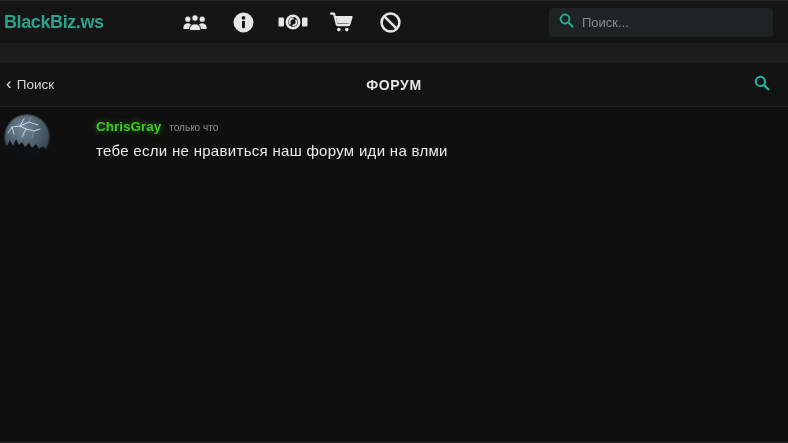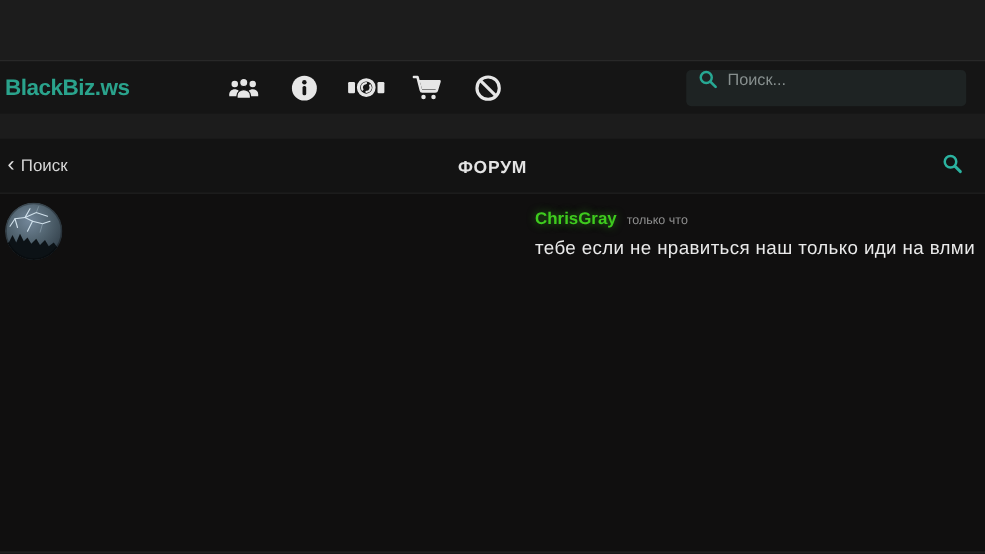--- a/index.html
+++ b/index.html
@@ -4,36 +4,36 @@
 <style>
   * { margin:0; padding:0; box-sizing:border-box; }
   html,body { width:788px; height:443px; overflow:hidden; }
   body { font-family:"Liberation Sans", sans-serif; background:var(--band-bg,#1c1c1c); }
   .page { position:relative; width:788px; height:443px; display:flex; flex-direction:column; overflow:hidden; }
 
   
   .header {
     height:43px; flex:0 0 43px; background:var(--header-bg,#151515);
     border-top:1px solid #282828;
-    display:flex; align-items:center; padding:0 15px 0 4px;margin-top:48px;
+    display:flex; align-items:center; padding:0 15px 0 4px;
   }
   .logo {
     color:var(--accent-teal,#2aa38c); font-size:18px; font-weight:bold;
     letter-spacing:-0.4px; cursor:pointer; white-space:nowrap;
   }
   .icon-nav { display:flex; margin-left:72px; gap:11px; }
   .icon-btn {
     width:38px; height:30px; background:none; border:none; cursor:pointer;
     display:flex; align-items:center; justify-content:center;
   }
   .icon-btn svg { display:block; }
 
   .searchbox {
     margin-left:auto; width:224px; height:29px; background:var(--search-box-bg,#1e2323);
-    border-radius:4px; display:flex; align-items:flex-start; padding:0 10px; gap:8px; cursor:text;
+    border-radius:4px; display:flex; align-items:center; padding:0 10px; gap:8px; cursor:text;
   }
   .searchbox input {
     flex:1; background:transparent; border:none; outline:none;
     color:#cfd4d3; font-size:13px; font-family:"Liberation Sans", sans-serif; min-width:0;
   }
   .searchbox input::placeholder { color:#878f8e; opacity:1; }
 
   
   .band { height:20px; flex:0 0 20px; background:var(--band-bg,#1c1c1c); }
 
@@ -50,21 +50,21 @@
   .chev { font-size:17px; line-height:12px; color:#e2e2e2; transform:translateY(-1px); }
   .title {
     position:absolute; left:0; right:0; text-align:center;
     color:#e4e4e4; font-size:14px; font-weight:bold; letter-spacing:0.6px;
   }
   .nav-search { margin-left:auto; background:none; border:none; cursor:pointer; z-index:1;
     display:flex; align-items:center; }
 
   
   .content { flex:1 1 auto; background:var(--content-bg,#100f0f); padding:7px 8px 0 4px; }
-  .post { display:flex; gap:18px;justify-content:space-between; }
+  .post { display:flex; gap:46px; }
   .avatar { width:46px; height:46px; border-radius:50%; overflow:hidden; flex:0 0 46px; cursor:pointer; }
   .post-meta { margin-top:5px; display:flex; align-items:baseline; }
   .author {
     color:var(--username-green,#3ecb1e); font-size:13.5px; font-weight:bold; cursor:pointer;
     text-decoration:none; text-shadow:0 0 7px rgba(62,203,30,0.55);
   }
   .time { color:#8f8f8f; font-size:10px; margin-left:8px; }
   .message { margin-top:8px; color:#eaeaea; font-size:15px; letter-spacing:0.3px; }
 
   .bottom-edge { position:absolute; left:0; bottom:0; width:100%; height:2px; background:#1e1e1e; }
@@ -195,19 +195,19 @@
             <path d="M-2 48 L-2 33 L3 32 L6 26 L9 32 L12 25 L15 31 L18 28 L21 33 L25 29 L28 34 L32 30 L35 35 L39 32 L42 36 L48 34 L48 48 Z" fill="#0c1216"></path>
             <circle cx="23" cy="23" r="22.4" fill="none" stroke="rgba(0,0,0,0.3)" stroke-width="1.6"></circle>
           </g>
         </svg>
       </span>
       <div class="post-body">
         <div class="post-meta">
           <a class="author">ChrisGray</a>
           <span class="time">только что</span>
         </div>
-        <div class="message">тебе если не нравиться наш только иди на влми</div>
+        <div class="message">тебе если не нравиться наш форум иди на влми</div>
       </div>
     </article>
   </main>
 
   <div class="bottom-edge"></div>
 </div>
 
 </body></html>

